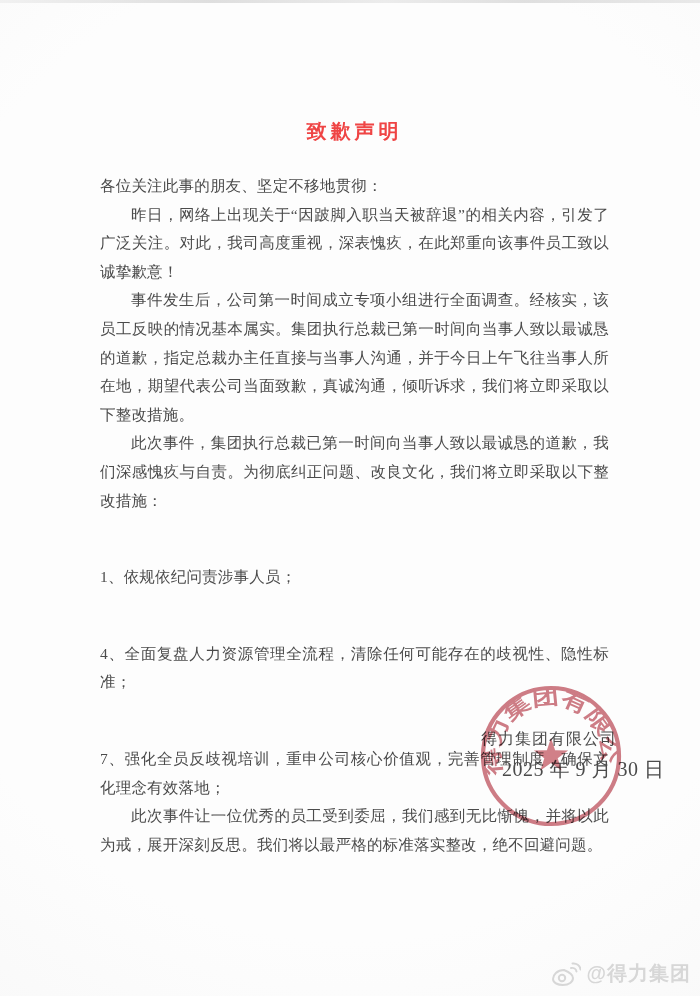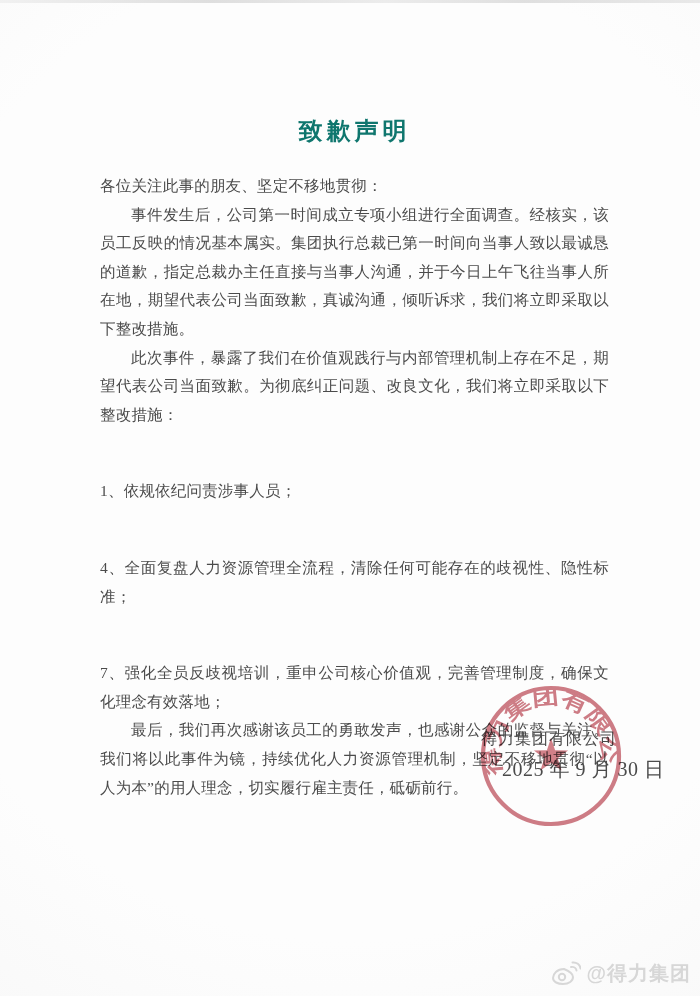--- a/index.html
+++ b/index.html
@@ -24,24 +24,24 @@
     width: 509px;
     font-size: 15.5px;
     line-height: 28.6px;
     text-align: justify;
     letter-spacing: 0.2px;
   }
   .doc-title {
     margin-top: 117px;
     margin-bottom: 27px;
     text-align: center;
-    font-size: 24px;
+    font-size: 20px;
     font-weight: bold;
     letter-spacing: 4px;
-    color: #0f766e;
+    color: #ef4444;
     line-height: 28px;
   }
   .salutation { text-indent: 0; }
   p.para { text-indent: 2em; }
   p.list-item { text-indent: 0; margin-top: 48px; }
   .sig-company {
     position: absolute; top: 729px; left: 481px;
     font-size: 16px; letter-spacing: 1px; color: #4b4b4b;
     white-space: nowrap;
   }
@@ -56,44 +56,45 @@
     width: 150px; height: 150px;
     mix-blend-mode: multiply;
     opacity: 0.82;
   }
   .seal text {
     font-family: "Liberation Serif", "DejaVu Serif", serif;
     font-weight: bold;
   }
   .watermark {
     position: absolute; right: 9px; bottom: 9px;
-    display: flex; gap: 5px;
+    display: flex; align-items: center; gap: 5px;
     color: #d7d7d7;
     font-family: "Liberation Sans", "DejaVu Sans", sans-serif;
     font-weight: bold;
     font-size: 20px;
     letter-spacing: 1px;
     user-select: none;
   }
   .watermark svg { display: block; }
 </style>
 </head>
 <body>
 
 <div class="page-top-edge"></div>
 
 <div class="doc">
   <h1 class="doc-title">致歉声明</h1>
   <p class="salutation">各位关注此事的朋友、坚定不移地贯彻：</p>
+  <p class="para">昨日，网络上出现关于“因跛脚入职当天被辞退”的相关内容，引发了广泛关注。对此，我司高度重视，深表愧疚，在此郑重向该事件员工致以诚挚歉意！</p>
   <p class="para">事件发生后，公司第一时间成立专项小组进行全面调查。经核实，该员工反映的情况基本属实。集团执行总裁已第一时间向当事人致以最诚恳的道歉，指定总裁办主任直接与当事人沟通，并于今日上午飞往当事人所在地，期望代表公司当面致歉，真诚沟通，倾听诉求，我们将立即采取以下整改措施。</p>
-  <p class="para">此次事件，暴露了我们在价值观践行与内部管理机制上存在不足，期望代表公司当面致歉。为彻底纠正问题、改良文化，我们将立即采取以下整改措施：</p>
+  <p class="para">此次事件，集团执行总裁已第一时间向当事人致以最诚恳的道歉，我们深感愧疚与自责。为彻底纠正问题、改良文化，我们将立即采取以下整改措施：</p>
   <p class="list-item">1、依规依纪问责涉事人员；</p>
   <p class="list-item">4、全面复盘人力资源管理全流程，清除任何可能存在的歧视性、隐性标准；</p>
   <p class="list-item">7、强化全员反歧视培训，重申公司核心价值观，完善管理制度，确保文化理念有效落地；</p>
-  <p class="para">最后，我们再次感谢该员工的勇敢发声，也感谢公众的监督与关注。我们将以此事件为镜，持续优化人力资源管理机制，坚定不移地贯彻“以人为本”的用人理念，切实履行雇主责任，砥砺前行。</p>
+  <p class="para">此次事件让一位优秀的员工受到委屈，我们感到无比惭愧，并将以此为戒，展开深刻反思。我们将以最严格的标准落实整改，绝不回避问题。</p>
 </div>
 
 <div class="sig-company">得力集团有限公司</div>
 <div class="sig-date">2025 年 9 月 30 日</div>
 
 <svg class="seal" viewBox="0 0 150 150" aria-hidden="true">
   <circle cx="75" cy="75" r="68" fill="none" stroke="#c4606b" stroke-width="4.2"></circle>
   <defs>
     <path id="sealTextArc" d="M 26.1 92.8 A 52 52 0 1 1 123.9 92.8" fill="none"></path>
   </defs>

